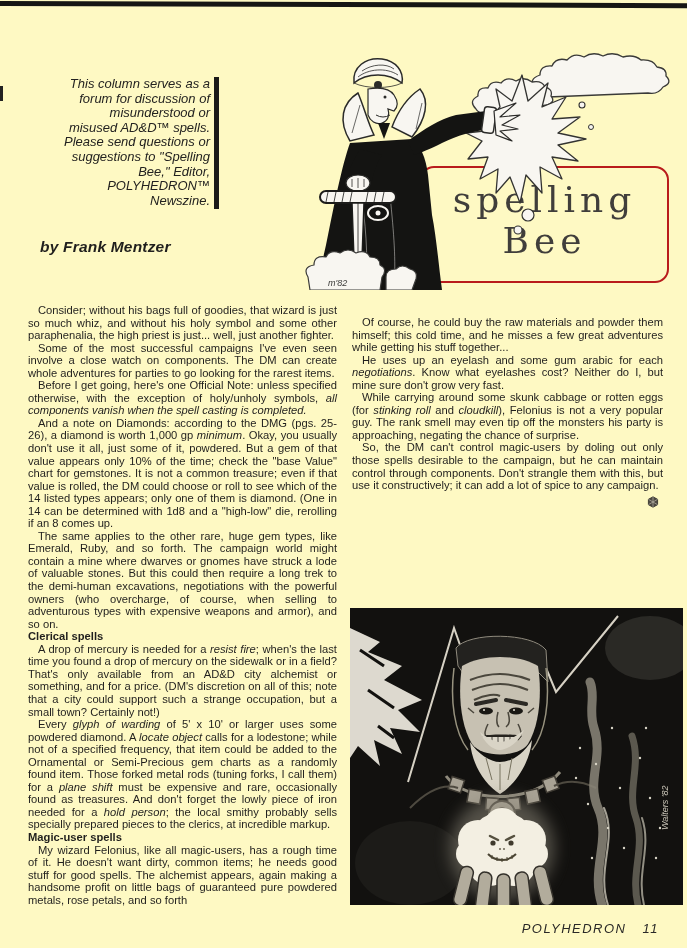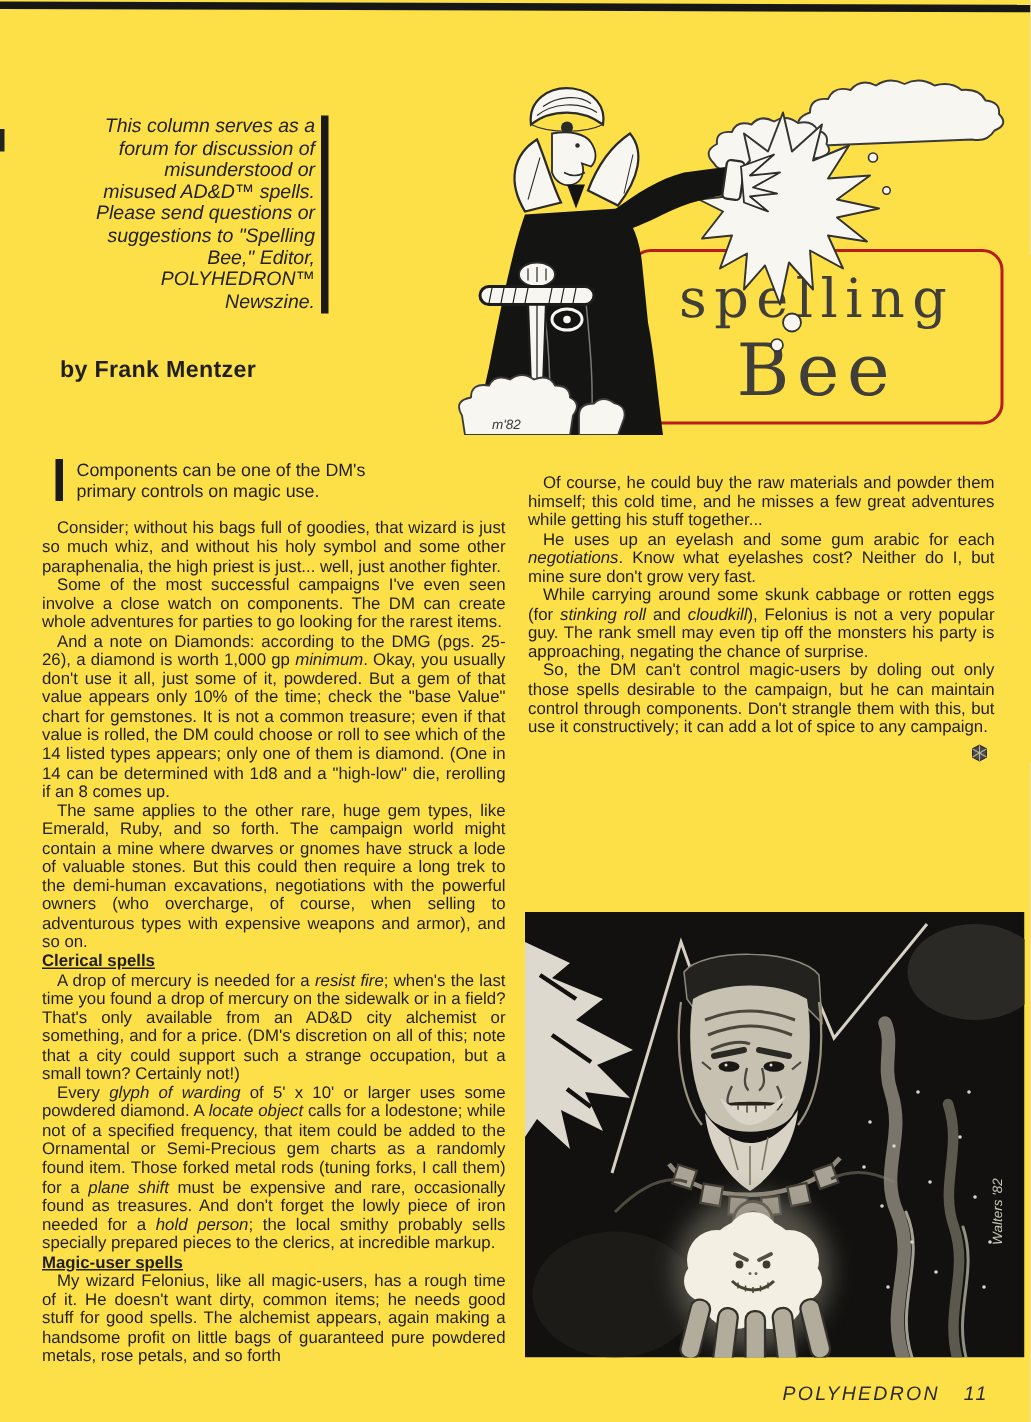--- a/index.html
+++ b/index.html
@@ -1,46 +1,46 @@
 <!DOCTYPE html>
 <html><head>
 <meta charset="utf-8">
 <style>
   html,body{margin:0;padding:0;background:#e8e6e1;}
   .page{
-    position:relative;width:687px;height:948px;background:#fde047;
+    position:relative;width:687px;height:948px;background:#fef9c3;
     font-family:"Liberation Sans",sans-serif;color:#201f1d;overflow:hidden;
   }
   .top-edge{position:absolute;left:0;top:1px;width:102%;height:5px;background:#161614;
     transform:rotate(0.18deg);transform-origin:left center;}
   .left-sliver{position:absolute;left:0;top:86px;width:3px;height:15px;background:#222;}
 
   
   .intro-text{position:absolute;left:30px;top:77px;width:180px;margin:0;
     text-align:right;font-style:italic;font-size:13px;line-height:14.6px;
     white-space:pre-line;color:#232220;}
   .intro-bar{position:absolute;left:214px;top:77px;width:5px;height:132px;background:#1b1a18;}
   .byline{position:absolute;left:40px;top:238px;font-size:15.5px;font-weight:bold;
-    letter-spacing:.2px;}
+    font-style:italic;letter-spacing:.2px;}
   .title-box{position:absolute;left:420px;top:166px;width:249px;height:117px;
     border:2px solid #b91c1c;border-radius:14px;z-index:1;box-sizing:border-box;}
   .title-box .t1,.title-box .t2{
     font-family:"DejaVu Serif",serif;color:#403e3b;text-align:center;
     letter-spacing:5px;line-height:1.05;}
   .title-box .t1{font-size:36px;margin-top:13px;}
-  .title-box .t2{font-size:48px;margin-top:3px;}
+  .title-box .t2{font-size:36px;margin-top:3px;}
   .header-art{position:absolute;left:290px;top:45px;width:397px;height:245px;z-index:2;}
 
   
   .col{position:absolute;font-size:11.2px;line-height:12.55px;text-align:justify;}
   .col-left{left:28px;top:304px;width:309px;}
   .col-right{left:352px;top:316px;width:311px;}
   .para{margin:0;text-indent:10px;}
   .para i{font-style:italic;}
-  .subhead{margin:0;font-weight:bold;text-indent:0;text-decoration:underline;}
+  .subhead{margin:0;font-weight:bold;text-indent:0;}
   .pullquote{display:flex;gap:9px;margin:2px 0 12px 9px;}
   .pq-bar{flex:none;width:5px;background:#1b1a18;}
   .pq-text{margin:0;font-size:11.9px;line-height:14.2px;width:222px;text-align:left;}
   .dingbat-row{text-align:right;margin:4px 4px 0 0;height:14px;}
   .dingbat{width:12px;height:12px;display:inline-block;}
 
   .bottom-art{position:absolute;left:350px;top:608px;width:333px;height:297px;}
 
   .footer{position:absolute;right:28px;bottom:12px;font-style:italic;font-size:13px;
     letter-spacing:1.5px;color:#2a2927;}
@@ -124,27 +124,24 @@
 
       <g fill="#f8f6f1" stroke="#3a3a38" stroke-width="1.2" stroke-linejoin="round">
         <path d="M18 232 q-6 -10 6 -12 q0 -10 12 -8 q4 -8 14 -4 q8 -6 16 0 q10 -4 14 4 q10 0 10 8 q8 4 2 12 l-2 13 l-70 0 z"></path>
         <path d="M96 232 q0 -8 10 -8 q6 -6 14 0 q8 2 6 10 l-4 11 l-26 0 z"></path>
       </g>
       <text x="38" y="241" font-size="9" font-style="italic" fill="#3a3a38">m'82</text>
     </g>
   </svg>
 
   <section class="col col-left">
-    <div class="pullquote">
-      <div class="pq-bar"></div>
-      <p class="pq-text">Components can be one of the DM's primary controls on magic use.</p>
-    </div>
     <div>
         <p class="para"><span>Consider; without his bags full of goodies, that wizard is just so much whiz, and without his holy symbol and some other paraphenalia, the high priest is just... well, just another fighter.</span></p>
         <p class="para"><span>Some of the most successful campaigns I've even seen involve a close watch on components. The DM can create whole adventures for parties to go looking for the rarest items.</span></p>
+        <p class="para"><span>Before I get going, here's one Official Note: unless specified otherwise, with the exception of holy/unholy symbols, </span><i>all components vanish when the spell casting is completed.</i></p>
         <p class="para"><span>And a note on Diamonds: according to the DMG (pgs. 25-26), a diamond is worth 1,000 gp </span><i>minimum</i><span>. Okay, you usually don't use it all, just some of it, powdered. But a gem of that value appears only 10% of the time; check the "base Value" chart for gemstones. It is not a common treasure; even if that value is rolled, the DM could choose or roll to see which of the 14 listed types appears; only one of them is diamond. (One in 14 can be determined with 1d8 and a "high-low" die, rerolling if an 8 comes up.</span></p>
         <p class="para"><span>The same applies to the other rare, huge gem types, like Emerald, Ruby, and so forth. The campaign world might contain a mine where dwarves or gnomes have struck a lode of valuable stones. But this could then require a long trek to the demi-human excavations, negotiations with the powerful owners (who overcharge, of course, when selling to adventurous types with expensive weapons and armor), and so on.</span></p>
         <p class="subhead"><span>Clerical spells</span></p>
         <p class="para"><span>A drop of mercury is needed for a </span><i>resist fire</i><span>; when's the last time you found a drop of mercury on the sidewalk or in a field? That's only available from an AD&amp;D city alchemist or something, and for a price. (DM's discretion on all of this; note that a city could support such a strange occupation, but a small town? Certainly not!)</span></p>
         <p class="para"><span>Every </span><i>glyph of warding</i><span> of 5' x 10' or larger uses some powdered diamond. A </span><i>locate object</i><span> calls for a lodestone; while not of a specified frequency, that item could be added to the Ornamental or Semi-Precious gem charts as a randomly found item. Those forked metal rods (tuning forks, I call them) for a </span><i>plane shift</i><span> must be expensive and rare, occasionally found as treasures. And don't forget the lowly piece of iron needed for a </span><i>hold person</i><span>; the local smithy probably sells specially prepared pieces to the clerics, at incredible markup.</span></p>
         <p class="subhead"><span>Magic-user spells</span></p>
         <p class="para"><span>My wizard Felonius, like all magic-users, has a rough time of it. He doesn't want dirty, common items; he needs good stuff for good spells. The alchemist appears, again making a handsome profit on little bags of guaranteed pure powdered metals, rose petals, and so forth</span></p>
       </div>
   </section>
 

